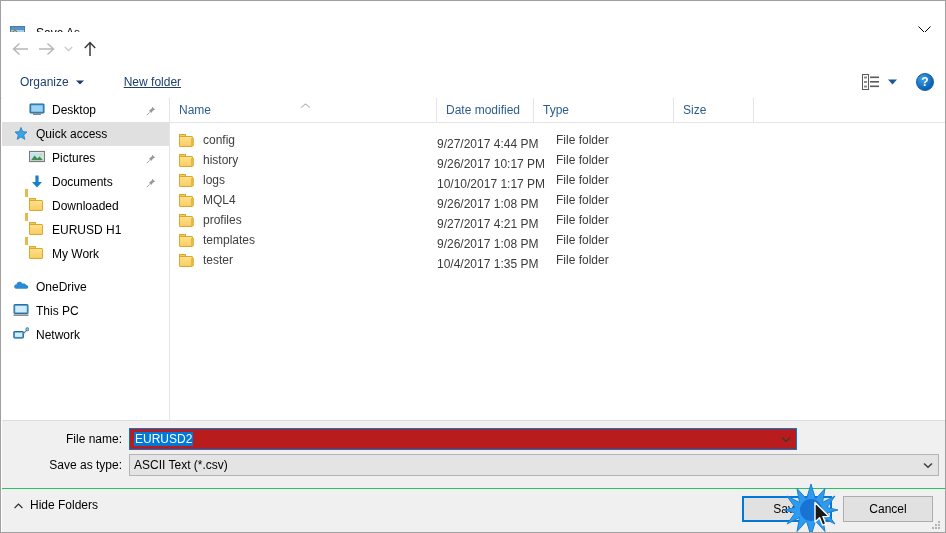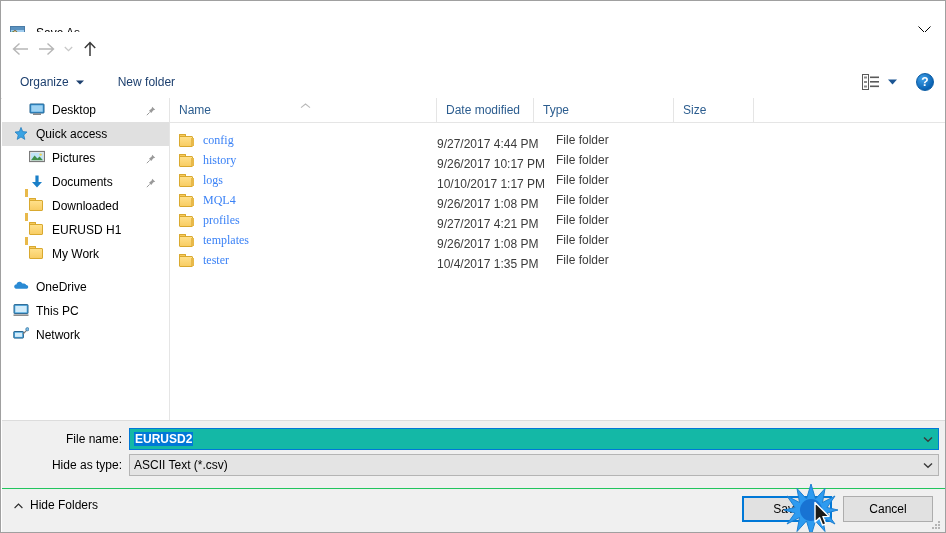--- a/index.html
+++ b/index.html
@@ -187,21 +187,21 @@
   }
   .cmd-item {
     font-size: 12px;
     color: #1c3f6e;
     display: flex;
     align-items: center;
     height: 24px;
     padding: 0 7px;
   }
   .cmd-item.organize { margin-left: 12px; }
-  .cmd-item.newfolder { margin-left: 20px; }
+  .cmd-item.newfolder { margin-left: 26px; text-decoration: underline; }
   .cmd-caret { margin-left: 7px; display: flex; align-items: center; }
   .cmd-right {
     position: absolute;
     right: 0; top: 0;
     height: 32px;
     display: flex;
     align-items: center;
   }
   .view-icon {
     width: 18px; height: 16px;
@@ -304,23 +304,22 @@
     align-items: center;
   }
   .row-name {
     position: absolute;
     left: 9px;
     display: flex;
     align-items: center;
   }
   .row-label {
     font-size: 12px;
-    color: #3b82f6;
+    color: #404040;
     margin-left: 8px;
-    font-family: Liberation Serif, serif;
   }
   .row-date {
     position: absolute;
     left: 267px;
     font-size: 12px;
     color: #3b3b3b;
     margin-top: 8px;
   }
   .row-type {
     position: absolute;
@@ -377,24 +376,23 @@
   }
   .combo {
     position: absolute;
     height: 22px;
     box-sizing: border-box;
     display: flex;
     align-items: center;
   }
   .combo.filename {
     left: 127px; top: 7px;
-    width: 810px;
-    background: #14b8a6;
+    width: 668px;
+    background: #b91c1c;
     border: 1px solid #0078d7;
-    font-weight: bold;
   }
   .combo.savetype {
     left: 127px; top: 33px;
     width: 810px;
     background: #e4e4e4;
     border: 1px solid #b4b4b4;
   }
   .combo-value {
     flex: 1;
     font-size: 12px;
@@ -836,21 +834,21 @@
     <div class="form-label" style="left:20px; top:11px; width:100px;">File name:</div>
     <div class="combo filename">
       <div class="combo-value"><span class="sel">EURUSD2</span></div>
       <div class="combo-caret">
         <svg width="10" height="7" viewBox="0 0 10 7">
           <path d="M1 1.5 L5 5.3 L9 1.5" stroke="#3a3a3a" stroke-width="1.4" fill="none"></path>
         </svg>
       </div>
     </div>
 
-    <div class="form-label" style="left:20px; top:37px; width:100px;">Hide as type:</div>
+    <div class="form-label" style="left:20px; top:37px; width:100px;">Save as type:</div>
     <div class="combo savetype">
       <div class="combo-value">ASCII Text (*.csv)</div>
       <div class="combo-caret">
         <svg width="10" height="7" viewBox="0 0 10 7">
           <path d="M1 1.5 L5 5.3 L9 1.5" stroke="#3a3a3a" stroke-width="1.4" fill="none"></path>
         </svg>
       </div>
     </div>
   </div>
 

